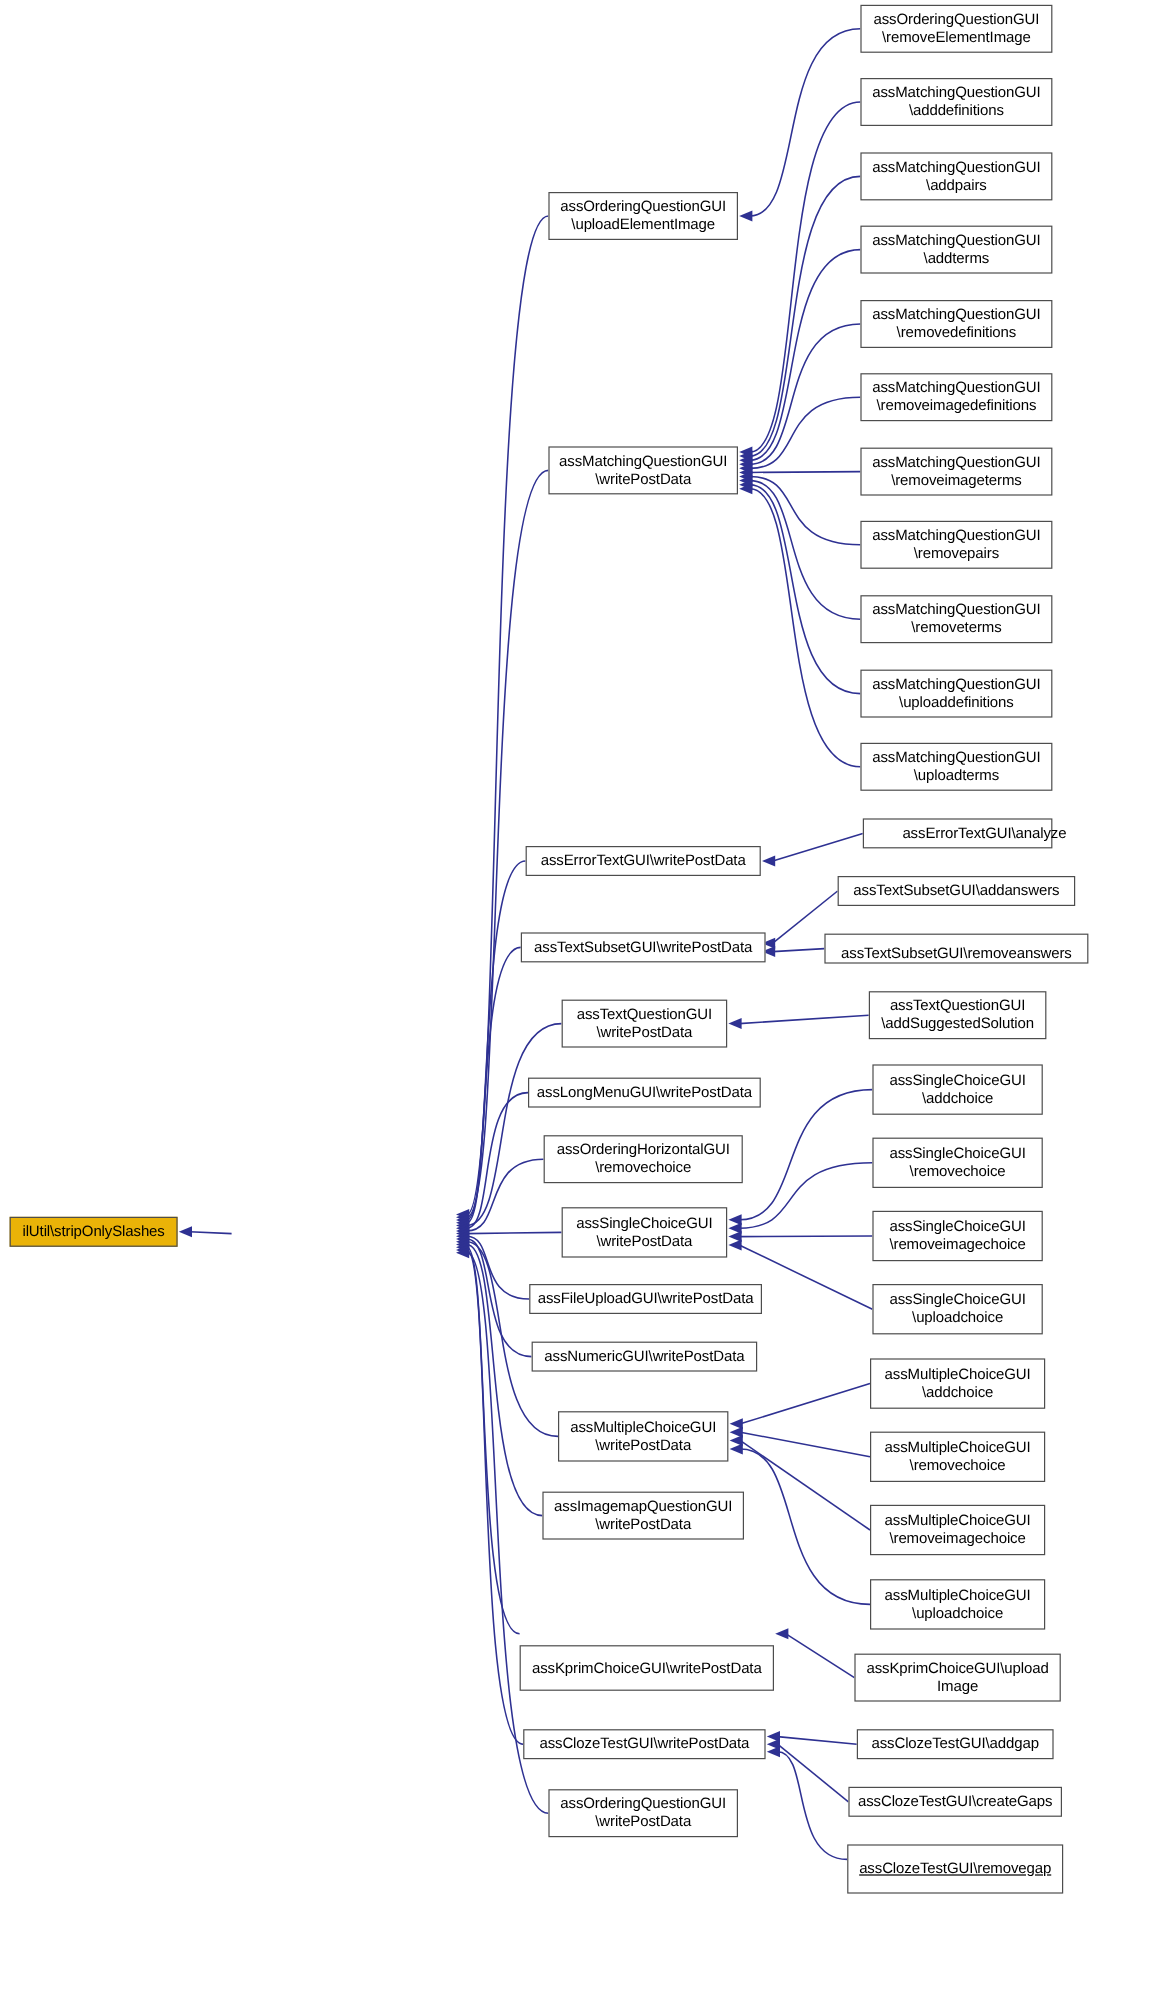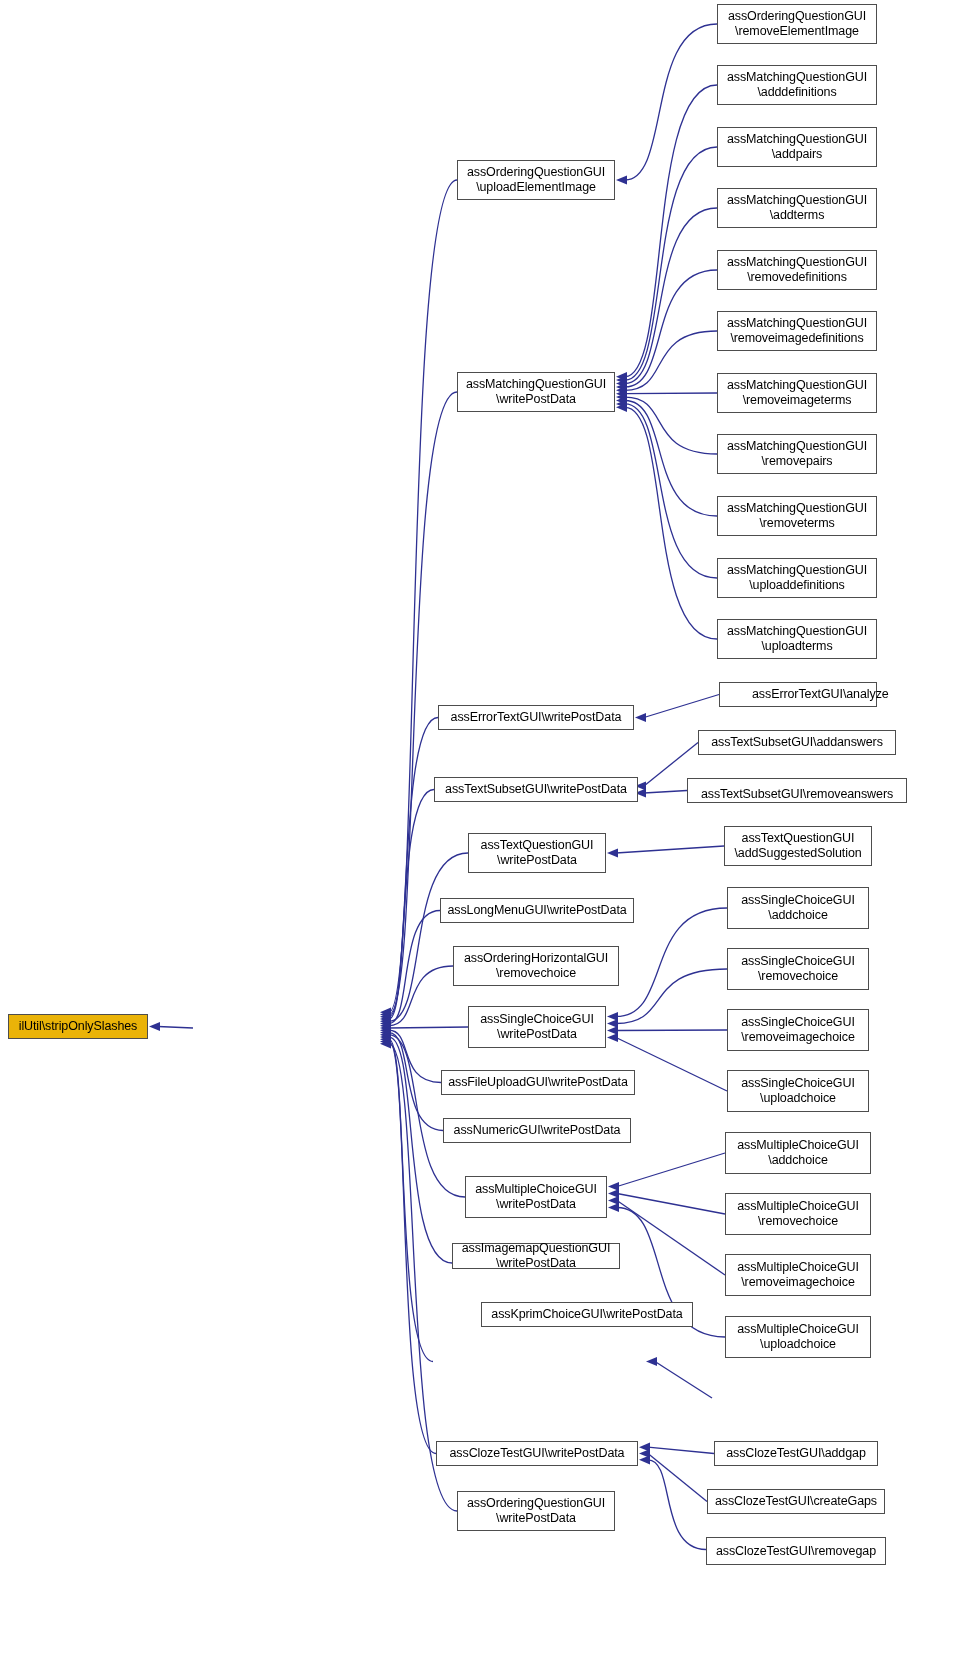--- a/index.html
+++ b/index.html
@@ -138,23 +138,23 @@
 \writePostData</span></div>
     <div class="node" style="left: 440px; top: 898px; width: 194px; height: 25px;"><span class="lbl">assLongMenuGUI\writePostData</span></div>
     <div class="node" style="left: 453px; top: 946px; width: 166px; height: 40px;"><span class="lbl">assOrderingHorizontalGUI
 \removechoice</span></div>
     <div class="node" style="left: 468px; top: 1006px; width: 138px; height: 42px;"><span class="lbl">assSingleChoiceGUI
 \writePostData</span></div>
     <div class="node" style="left: 441px; top: 1070px; width: 194px; height: 25px;"><span class="lbl">assFileUploadGUI\writePostData</span></div>
     <div class="node" style="left: 443px; top: 1118px; width: 188px; height: 25px;"><span class="lbl">assNumericGUI\writePostData</span></div>
     <div class="node" style="left: 465px; top: 1176px; width: 142px; height: 42px;"><span class="lbl">assMultipleChoiceGUI
 \writePostData</span></div>
-    <div class="node" style="left: 452px; top: 1243px; width: 168px; height: 26px;"><span class="lbl">assImagemapQuestionGUI
-\writePostData</span></div>
-    <div class="node" style="left: 433px; top: 1302px; width: 212px; height: 25px; margin-left: 48px;"><span class="lbl">assKprimChoiceGUI\writePostData</span></div>
+    <div class="node" style="left: 452px; top: 1243px; width: 168px; height: 40px;"><span class="lbl">assImagemapQuestionGUI
+\writePostData</span></div>
+    <div class="node" style="left: 433px; top: 1371px; width: 212px; height: 38px;"><span class="lbl">assKprimChoiceGUI\writePostData</span></div>
     <div class="node" style="left: 436px; top: 1441px; width: 202px; height: 25px; justify-content: center;"><span class="lbl">assClozeTestGUI\writePostData</span></div>
     <div class="node" style="left: 457px; top: 1491px; width: 158px; height: 40px;"><span class="lbl">assOrderingQuestionGUI
 \writePostData</span></div>
     <div class="node" style="left: 717px; top: 4px; width: 160px; height: 40px;"><span class="lbl">assOrderingQuestionGUI
 \removeElementImage</span></div>
     <div class="node" style="left: 717px; top: 65px; width: 160px; height: 40px;"><span class="lbl">assMatchingQuestionGUI
 \adddefinitions</span></div>
     <div class="node" style="left: 717px; top: 127px; width: 160px; height: 40px;"><span class="lbl">assMatchingQuestionGUI
 \addpairs</span></div>
     <div class="node" style="left: 717px; top: 188px; width: 160px; height: 40px;"><span class="lbl">assMatchingQuestionGUI
@@ -187,16 +187,18 @@
     <div class="node" style="left: 727px; top: 1070px; width: 142px; height: 42px;"><span class="lbl">assSingleChoiceGUI
 \uploadchoice</span></div>
     <div class="node" style="left: 725px; top: 1132px; width: 146px; height: 42px;"><span class="lbl">assMultipleChoiceGUI
 \addchoice</span></div>
     <div class="node" style="left: 725px; top: 1193px; width: 146px; height: 42px;"><span class="lbl">assMultipleChoiceGUI
 \removechoice</span></div>
     <div class="node" style="left: 725px; top: 1254px; width: 146px; height: 42px;"><span class="lbl">assMultipleChoiceGUI
 \removeimagechoice</span></div>
     <div class="node" style="left: 725px; top: 1316px; width: 146px; height: 42px;"><span class="lbl">assMultipleChoiceGUI
 \uploadchoice</span></div>
+    <div class="node" style="left: 712px; top: 1378px; width: 172px; height: 40px;"><span class="lbl">assKprimChoiceGUI\upload
+Image</span></div>
     <div class="node" style="left: 714px; top: 1441px; width: 164px; height: 25px;"><span class="lbl">assClozeTestGUI\addgap</span></div>
     <div class="node" style="left: 707px; top: 1489px; width: 178px; height: 25px;"><span class="lbl">assClozeTestGUI\createGaps</span></div>
-    <div class="node" style="left: 706px; top: 1537px; width: 180px; height: 28px;"><span class="lbl">assClozeTestGUI\removegap</span></div>
+    <div class="node" style="left: 706px; top: 1537px; width: 180px; height: 41px; text-decoration: underline;"><span class="lbl">assClozeTestGUI\removegap</span></div>
   </div>
 
 </body></html>

